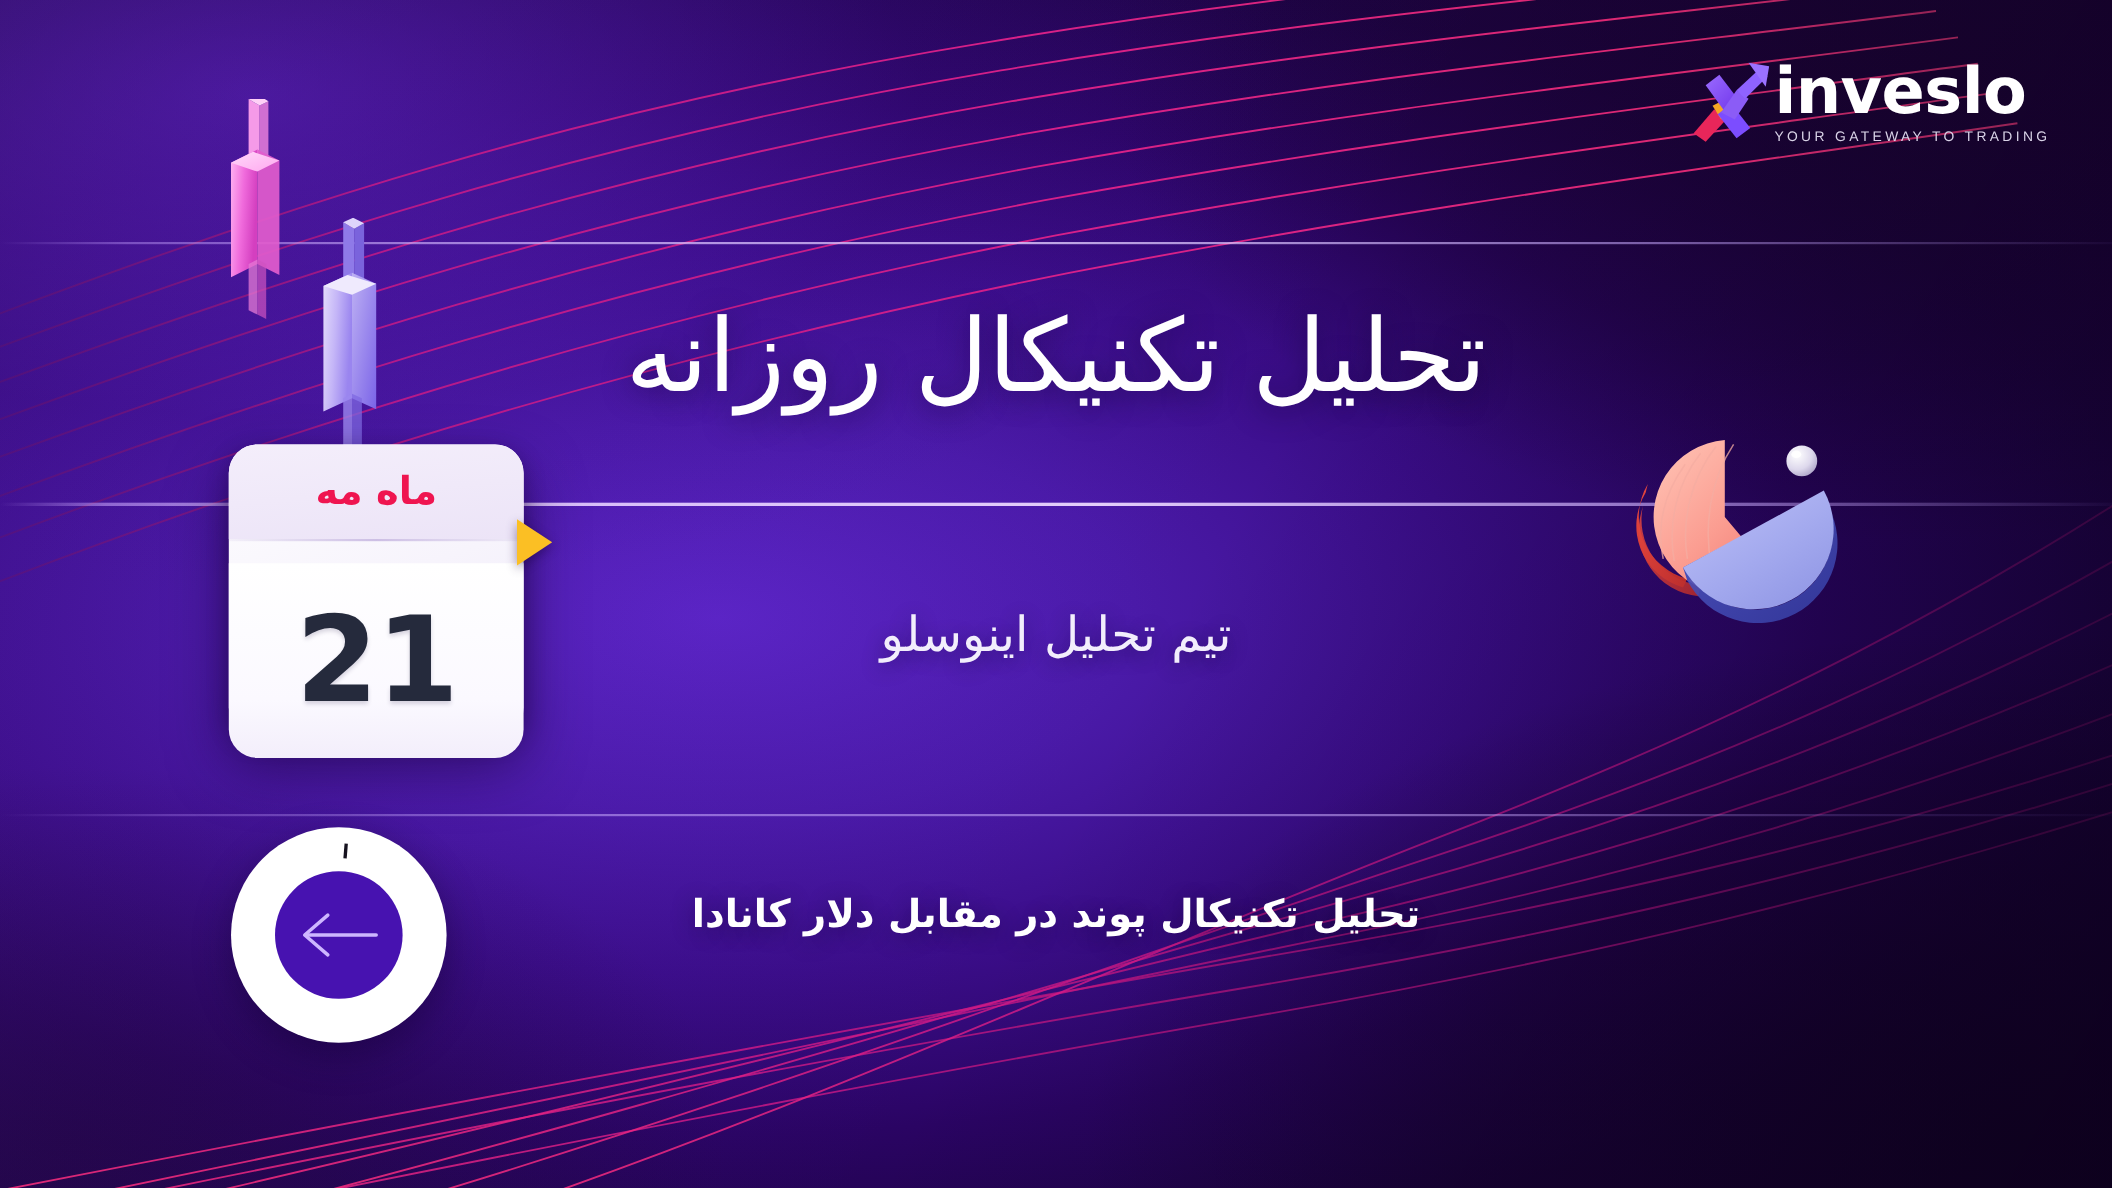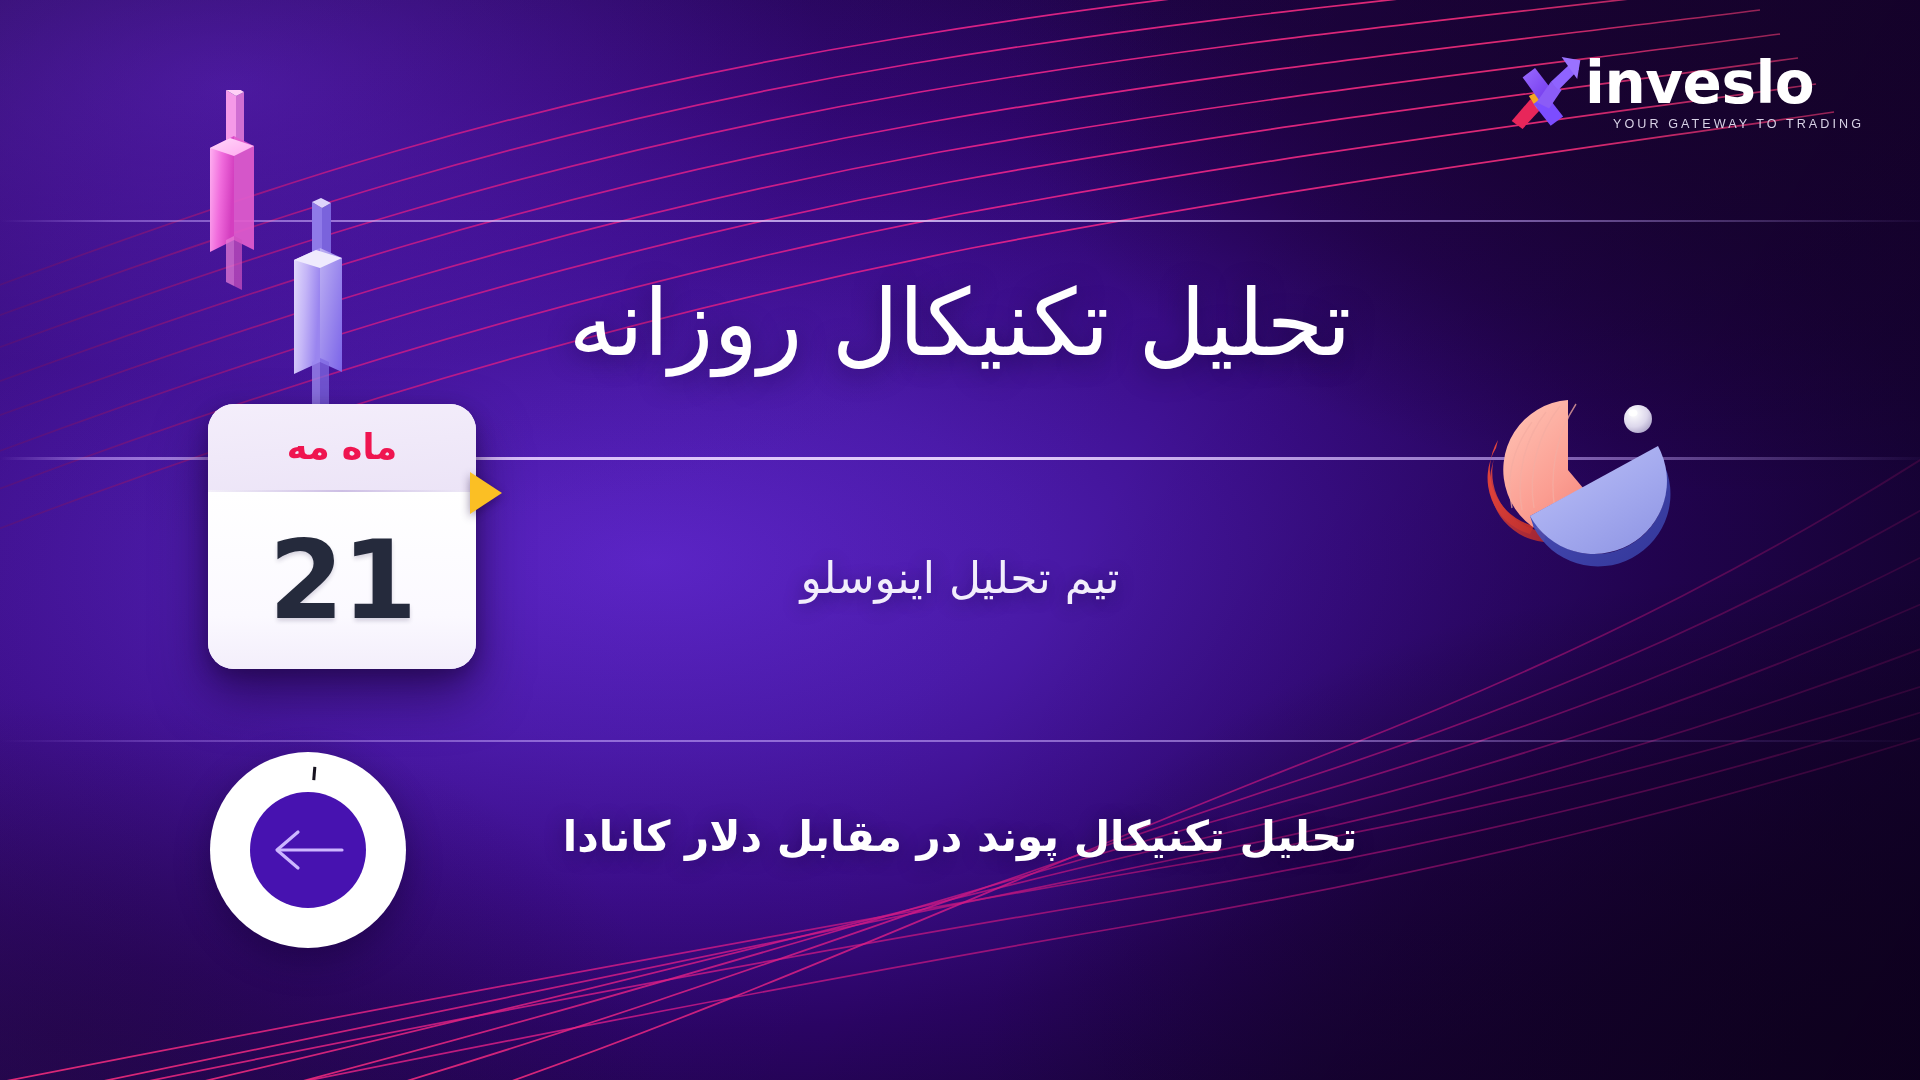--- a/index.html
+++ b/index.html
@@ -75,21 +75,20 @@
     line-height: 0.98;
     font-family: "DejaVu Sans", "Liberation Sans", sans-serif;
   }
   .logo-tag {
     font-size: 12.6px;
     color: #d8d2e6;
     letter-spacing: 3.05px;
     margin-top: 5px;
     white-space: nowrap;
     font-family: "Liberation Sans", sans-serif;
-    margin-left: 28px;
   }
 
   
   .candle { position: absolute; pointer-events: none; }
   .candle.c1 { left: 196px; top: 90px;  width: 70px; height: 200px; }
   .candle.c2 { left: 282px; top: 198px; width: 72px; height: 220px; }
 
   
   .calendar {
     position: absolute;
@@ -121,20 +120,21 @@
     height: 2px;
     background: linear-gradient(90deg, rgba(200,185,225,0.15), rgba(190,172,220,0.75), rgba(200,185,225,0.15));
   }
   .cal-body {
     height: 177px;
     border-radius: 0 0 26px 26px;
     background: linear-gradient(180deg, #ffffff 0%, #fbf9ff 70%, #f3eefb 100%);
     display: flex;
     align-items: center;
     justify-content: center;
+    margin-top: 20px;
   }
   .cal-day {
     font-size: 108px;
     font-weight: 700;
     color: #252a3c;
     line-height: 1;
     letter-spacing: -2px;
     font-family: "DejaVu Sans", "Liberation Sans", sans-serif;
     text-shadow: 0 3px 4px rgba(40,30,70,0.18);
   }
@@ -177,21 +177,21 @@
     text-shadow: 0 3px 18px rgba(18,0,44,0.45);
     font-family: "DejaVu Sans", "Liberation Sans", sans-serif;
     margin-top: 46px;
   }
   .footline {
     position: absolute;
     top: 812px;
     left: 0;
     width: 100%;
     text-align: center;
-    font-size: 42px;
+    font-size: 35px;
     font-weight: 700;
     color: #ffffff;
     letter-spacing: 0.3px;
     text-shadow: 0 3px 20px rgba(18,0,44,0.48);
     font-family: "DejaVu Sans", "Liberation Sans", sans-serif;
   }
 
   
   .pie {
     position: absolute;

